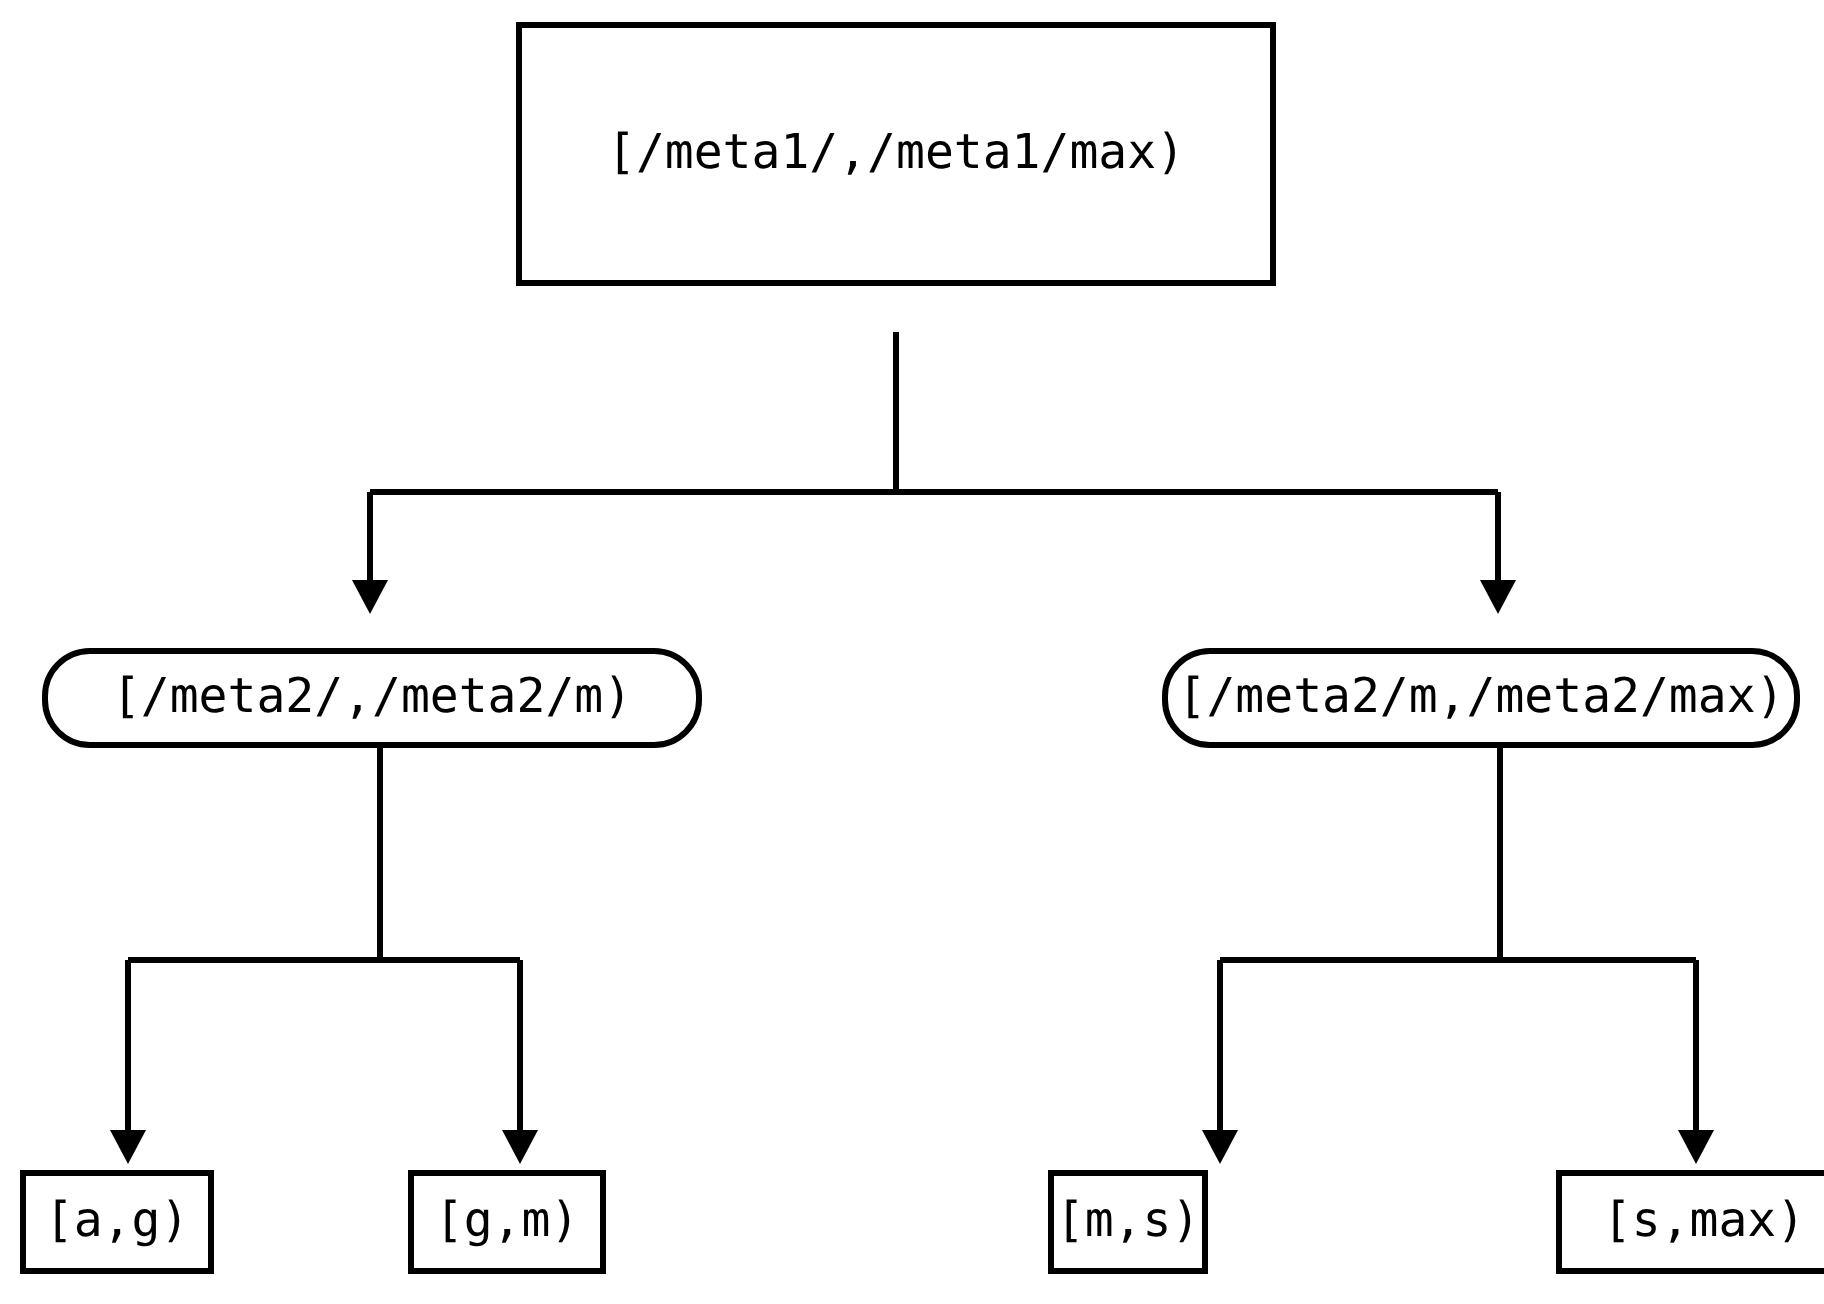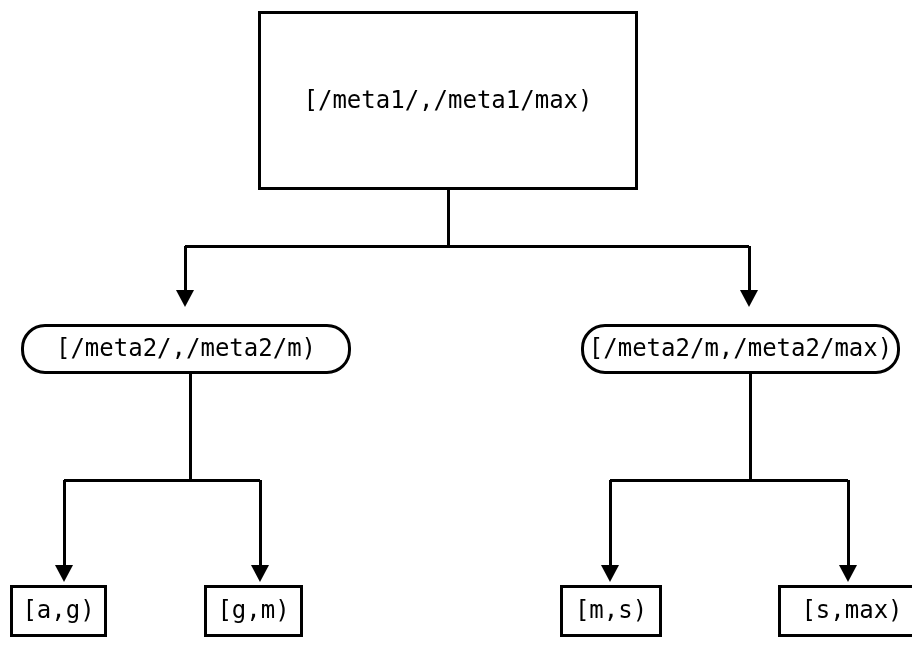--- a/index.html
+++ b/index.html
@@ -36,27 +36,27 @@
     font-family: "DejaVu Sans Mono", "Liberation Mono", monospace;
     font-size: 24px;
     line-height: 1;
     letter-spacing: 0px;
     white-space: nowrap;
   }
   .node-label {
     display: block;
     transform: translateY(-1px);
   }
-  .node.root        { left: 258px; top: 11px;  width: 380px; height: 179px; }
+  .node.root        { left: 258px; top: 11px;  width: 380px; height: 132px; }
   .node.mid-left    { left: 21px;  top: 324px; width: 330px; height: 50px; border-radius: 24px;  }
   .node.mid-right   { left: 581px; top: 324px; width: 319px; height: 50px; border-radius: 24px;  }
   .node.leaf        { top: 585px; height: 52px; }
   .node.leaf-ag     { left: 10px;  width: 97px;  }
   .node.leaf-gm     { left: 204px; width: 99px;  }
-  .node.leaf-ms     { left: 560px; width: 102px; }
+  .node.leaf-ms     { left: 524px; width: 80px; }
   .node.leaf-smax   { left: 778px; width: 148px; }
 </style>
 </head>
 <body>
 
 <div id="canvas">
 
   <svg class="edges" viewBox="0 0 912 652" xmlns="http://www.w3.org/2000/svg">
     <g stroke="#000000" stroke-width="3" fill="none" shape-rendering="crispEdges">
 

